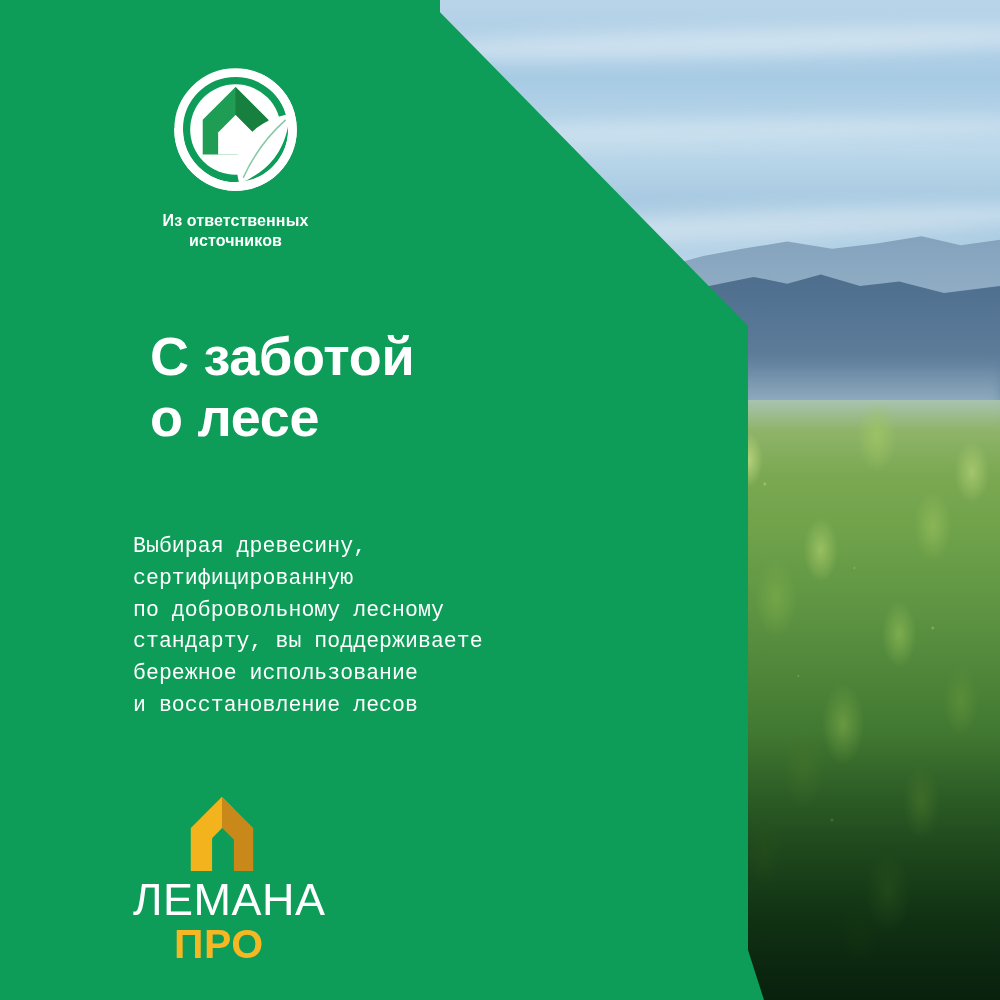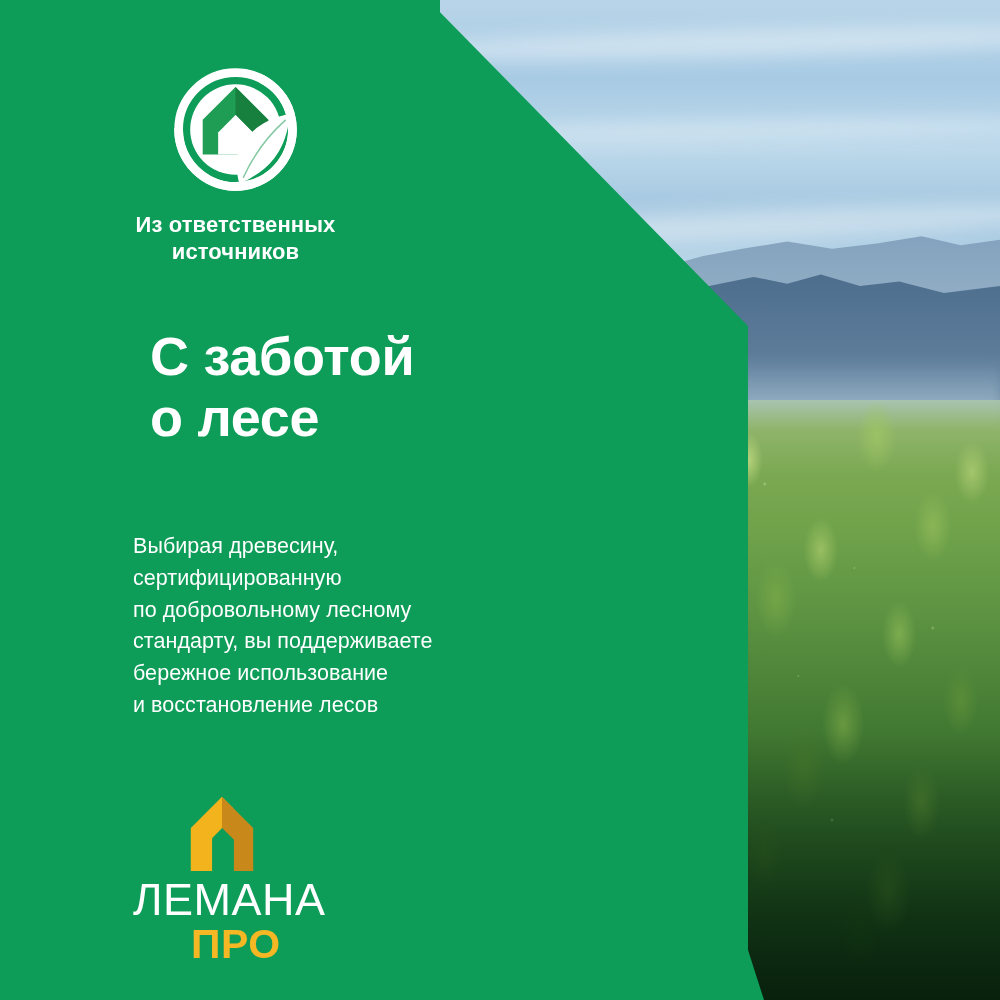--- a/index.html
+++ b/index.html
@@ -154,43 +154,43 @@
 
   
   .content { position:absolute; inset:0; }
 
   .cert-badge {
     position:absolute; left:133px; top:62px; width:205px;
   }
   .cert-mark { width:135px; height:135px; margin:0 auto; display:block; }
   .cert-caption {
     margin-top:14px; text-align:center; color:#ffffff;
-    font-size:22px; font-weight:bold; line-height:1.24; letter-spacing:.1px;
+    font-size:16px; font-weight:bold; line-height:1.24; letter-spacing:.1px;
   }
 
   .headline {
     position:absolute; left:150px; top:326px;
     color:#ffffff; font-size:54px; font-weight:bold;
     line-height:1.13; letter-spacing:-.3px; white-space:pre-line;
   }
 
   .body-copy {
     position:absolute; left:133px; top:531px;
     color:#ffffff; font-size:21.5px; font-weight:normal;
-    line-height:1.48; letter-spacing:.05px; white-space:pre-line;
+    line-height:1.48; letter-spacing:.05px; white-space:pre-line;font-family:Liberation Mono, monospace;
   }
 
   .brand { position:absolute; left:133px; top:795px; width:200px; }
   .brand-mark { display:block; width:98px; height:78px; margin-left:40px; }
   .brand-name {
     margin-top:4px; color:#ffffff; font-size:45px; font-weight:normal;
     letter-spacing:.5px; line-height:1;
   }
   .brand-sub {
-    margin-top:2px; margin-left:58px; color:#f5b724;
+    margin-top:2px; margin-left:41px; color:#f5b724;
     font-size:41px; font-weight:bold; letter-spacing:.5px; line-height:1;
   }
 </style>
 </head>
 <body>
 
 <div class="banner">
 
   <div class="photo" aria-label="Горный пейзаж с лесом">
     <div class="sky"></div>

